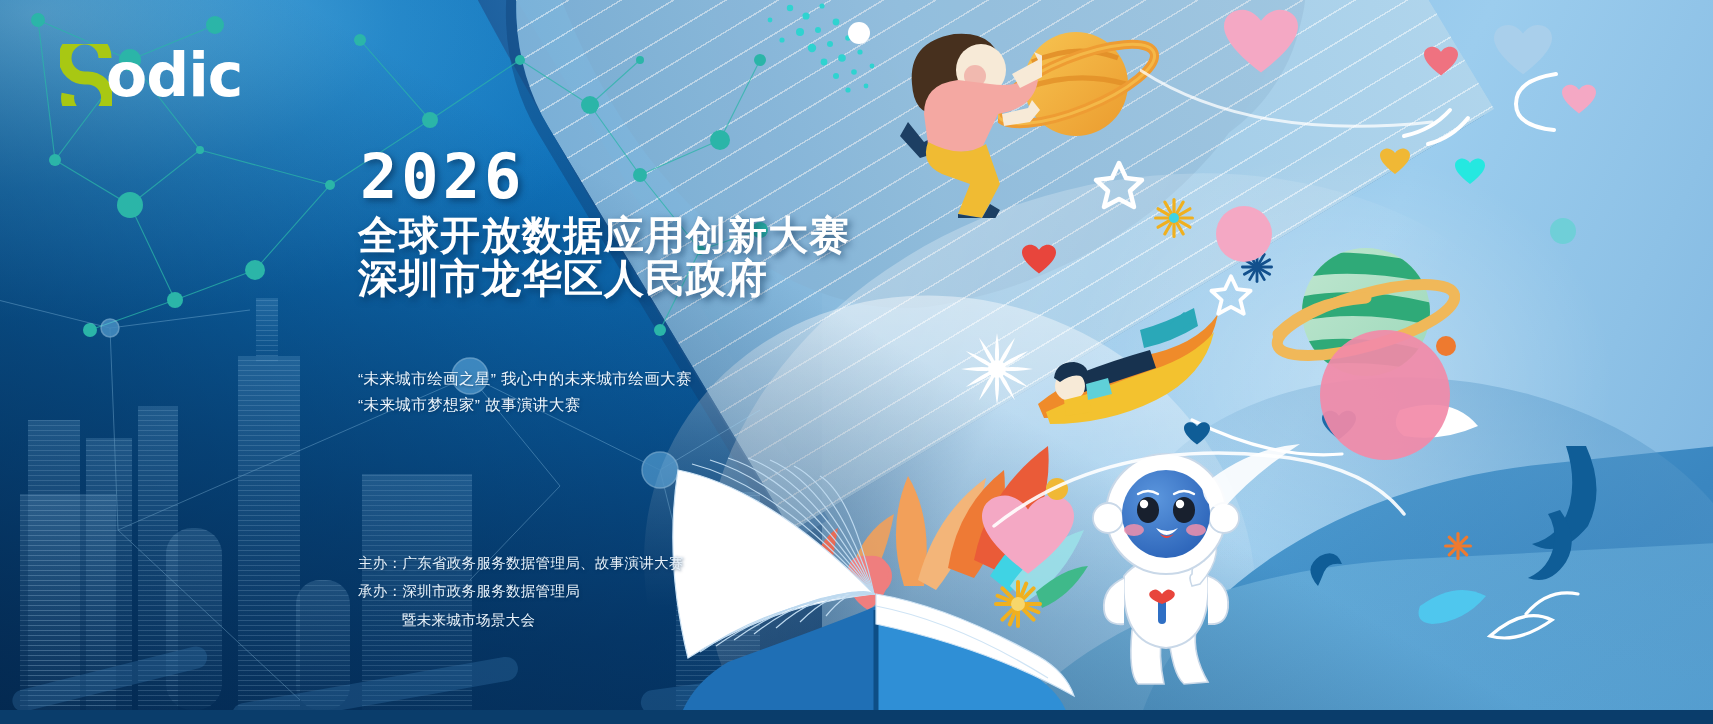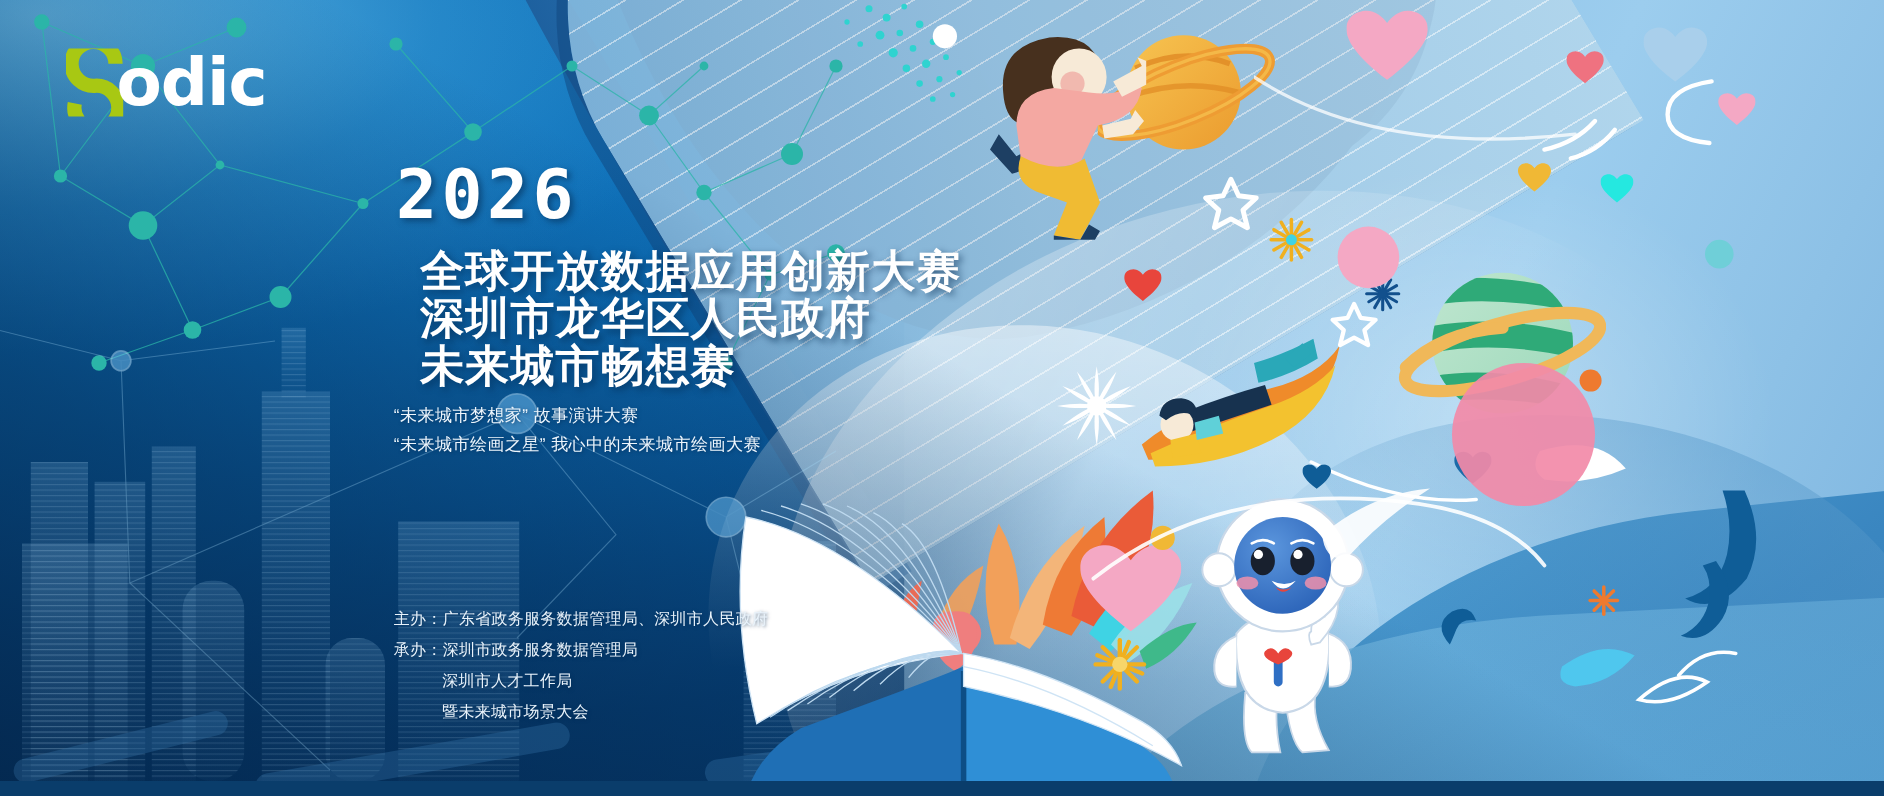--- a/index.html
+++ b/index.html
@@ -115,27 +115,26 @@
 
   
   .year{
     position:absolute; left:360px; top:146px;
     font-size:62px; font-weight:700; color:#fff; letter-spacing:4px;
     font-family:"DejaVu Sans Mono","Liberation Mono",monospace;
     text-shadow:3px 3px 6px rgba(3,40,78,.55);
     line-height:1;
   }
   .title{
-    position:absolute; left:358px; top:226px;
+    position:absolute; left:358px; top:214px;
     color:#fff;
     font-size:40px; font-weight:700; line-height:1.07;
     letter-spacing:1px;
     text-shadow:3px 3px 7px rgba(3,40,78,.60);
     font-family:"DejaVu Sans","Liberation Sans",sans-serif;
-    margin-left:24px;
   }
   .title div{ white-space:nowrap; }
 
   .subs{
     position:absolute; left:358px; top:366px;
     color:#eef6fd; font-size:15.5px; line-height:1.67;
     letter-spacing:.4px;
     text-shadow:1px 1px 3px rgba(3,40,78,.6);
   }
   .subs div{ white-space:nowrap; }
@@ -606,28 +605,26 @@
       <path d="M45 14 A20 20 0 1 0 26 34 A20 20 0 1 1 8 50" fill="none" stroke="#a8c813" stroke-width="13" stroke-linecap="butt"></path>
     </svg>
     <span class="logo-text">odic</span>
   </div>
 
   <div class="year">2026</div>
 
   <div class="title">
     <div>全球开放数据应用创新大赛</div>
     <div>深圳市龙华区人民政府</div>
-    <div>未来城市畅想赛</div>
   </div>
 
   <div class="subs">
+    <div>“未来城市绘画之星” 我心中的未来城市绘画大赛</div>
     <div>“未来城市梦想家” 故事演讲大赛</div>
-    <div>“未来城市绘画之星” 我心中的未来城市绘画大赛</div>
   </div>
 
   <div class="orgs">
-    <div class="row">主办：广东省政务服务数据管理局、深圳市人民政府</div>
+    <div class="row">主办：广东省政务服务数据管理局、故事演讲大赛</div>
     <div class="row">承办：深圳市政务服务数据管理局</div>
-    <div class="row indent">深圳市人才工作局</div>
     <div class="row indent">暨未来城市场景大会</div>
   </div>
 
 </div>
 
 </body></html>

